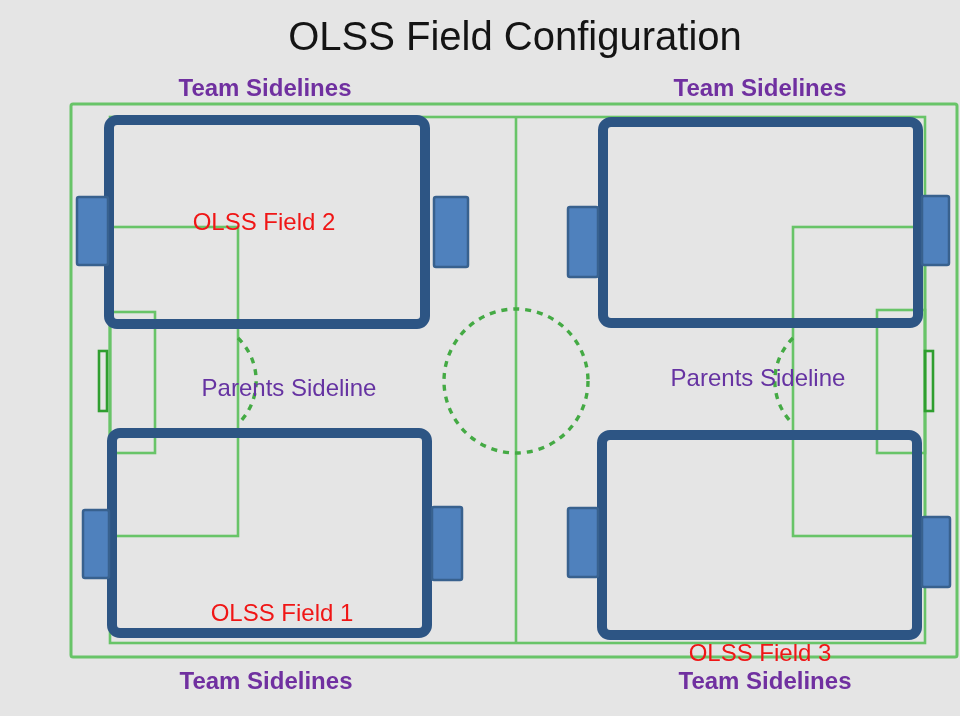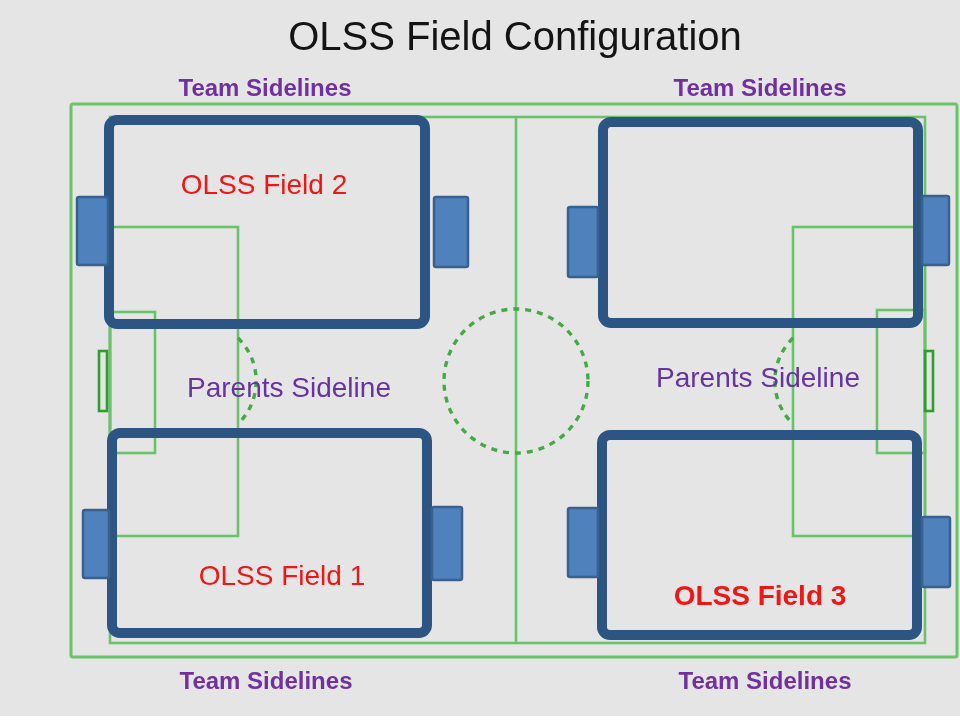--- a/index.html
+++ b/index.html
@@ -23,22 +23,22 @@
   .pitch-svg{position:absolute;left:0;top:0;}
   .gline{fill:none;stroke:var(--pitch-line-green);stroke-width:2.6px;}
   .gline-outer{fill:none;stroke:var(--pitch-line-green);stroke-width:3px;}
   .gdash{fill:none;stroke:var(--pitch-dash-green);stroke-width:3.4px;stroke-dasharray:6 6;}
   .ggoal{fill:none;stroke:var(--pitch-goal-green);stroke-width:2.6px;}
   .frect{fill:none;stroke:var(--field-border);stroke-width:10px;}
   .goal{fill:var(--goal-fill);stroke:var(--goal-border);stroke-width:2.5px;}
   .lbl{position:absolute;transform:translate(-50%,-50%);white-space:nowrap;line-height:1.1;}
   .title{font-size:40px;color:var(--title-text);}
   .team{font-size:24px;font-weight:bold;color:var(--team-sideline-text);}
-  .parents{font-size:28px;color:var(--parents-sideline-text);}
-  .fieldlbl{font-size:28px;color:var(--field-label-text);}
+  .parents{font-size:24px;color:var(--parents-sideline-text);}
+  .fieldlbl{font-size:24px;color:var(--field-label-text);margin-top:37px;}
 </style>
 </head>
 <body>
 
 <div class="stage">
 
   <svg class="pitch-svg" width="960" height="720" viewBox="0 0 960 720">
 
     <g>
       <rect class="gline-outer" x="71" y="104" width="886" height="553" rx="2"></rect>
@@ -81,14 +81,14 @@
   <div class="lbl team" style="left:265px;top:88px;">Team Sidelines</div>
   <div class="lbl team" style="left:760px;top:88px;">Team Sidelines</div>
   <div class="lbl team" style="left:266px;top:681px;">Team Sidelines</div>
   <div class="lbl team" style="left:765px;top:681px;">Team Sidelines</div>
 
   <div class="lbl parents" style="left:289px;top:388px;">Parents Sideline</div>
   <div class="lbl parents" style="left:758px;top:378px;">Parents Sideline</div>
 
   <div class="lbl fieldlbl" style="left:282px;top:576px;">OLSS Field 1</div>
   <div class="lbl fieldlbl" style="left:264px;top:185px;">OLSS Field 2</div>
-  <div class="lbl fieldlbl" style="left:760px;top:596px;font-weight:bold;">OLSS Field 3</div>
+  <div class="lbl fieldlbl" style="left:760px;top:616px;">OLSS Field 3</div>
 </div>
 
 </body></html>

